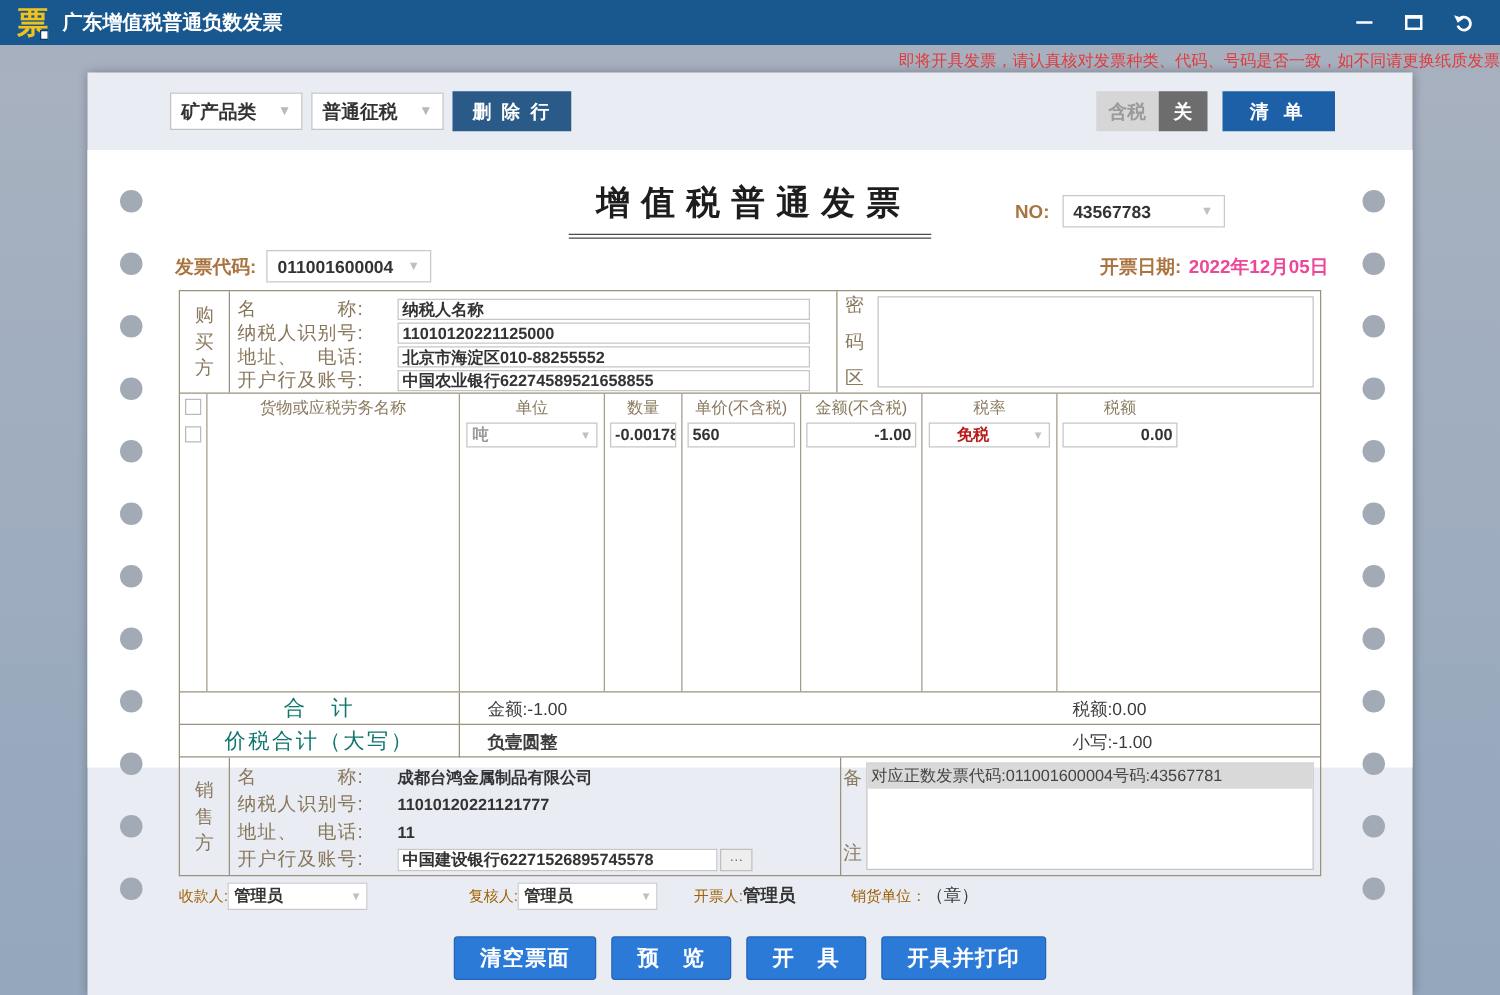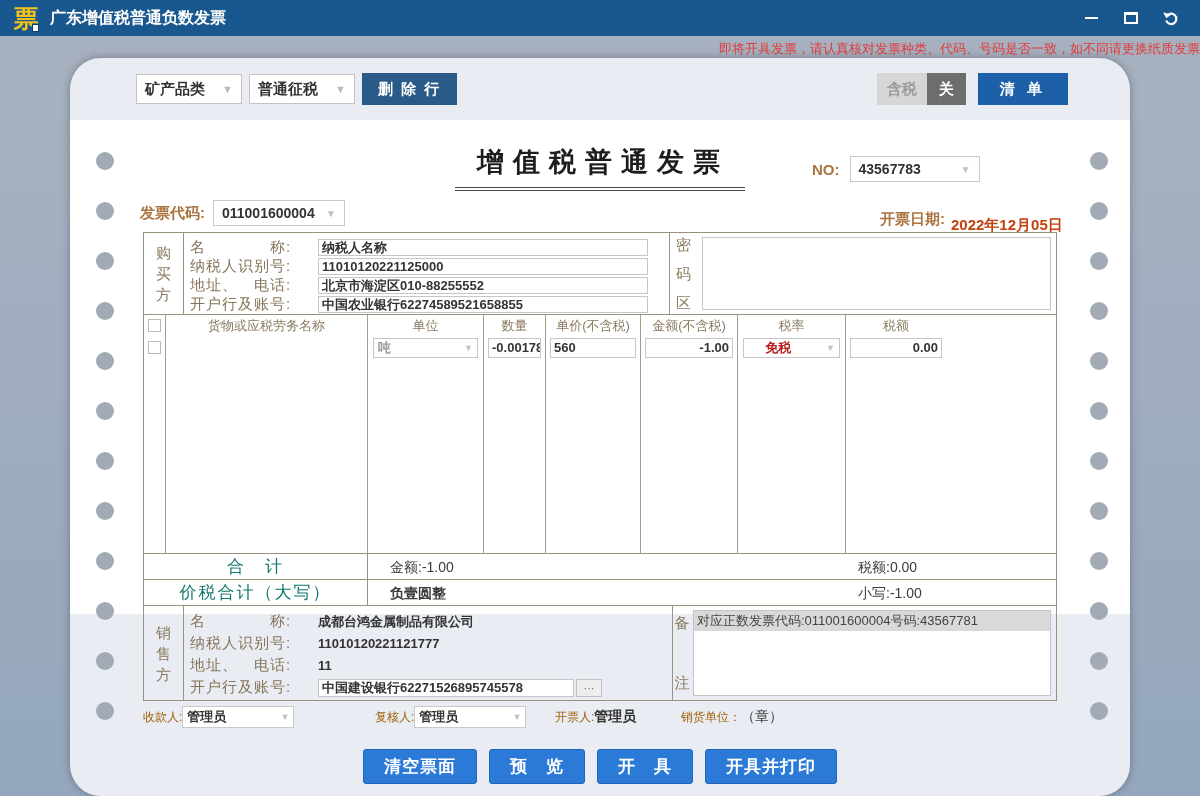--- a/index.html
+++ b/index.html
@@ -20,21 +20,21 @@
   .min-bar { width:13px; height:2px; background:#fff; }
   .max-box { width:14px; height:12px; border:2px solid #fff; border-top-width:3px; }
 
   
   .notice { position:absolute; top:36px; left:0; right:0; height:22px; background:#a7b0bf;
             display:flex; align-items:flex-end; justify-content:flex-end; 
             font-size:13px; color:#e23b3b; }
 
   
   .panel { position:absolute; left:70px; top:58px; width:1060px; height:738px;
-           background:#e9ecf2; box-shadow:0 0 8px rgba(0,0,0,.3);border-radius:31px; }
+           background:#e9ecf2; box-shadow:0 0 8px rgba(0,0,0,.3); }
 
   
   .toolbar { position:absolute; left:0; top:0; right:0; height:62px; display:flex; align-items:center; }
   .tb-left { display:flex; align-items:center; gap:7px; margin-left:66px; }
   .tb-right { display:flex; align-items:center; margin-left:auto; margin-right:62px; }
   .dropdown { background:#fff; border:1px solid #c3c3c3; height:30px; display:flex;
               align-items:center; padding:0 8px; font-size:15px; font-weight:bold; color:#333; cursor:pointer; }
   .dropdown .caret { margin-left:auto; color:#b9b9b9; font-size:11px; padding-left:12px; }
   .dd-cat { width:106px; } .dd-tax { width:106px; }
   .btn-dark { background:#2a5a87; color:#fff; border:none; height:32px; padding:0 16px;
@@ -56,21 +56,21 @@
   .no-group { position:absolute; left:742px; top:36px; display:flex; align-items:center; }
   .lbl-orange { color:#aa7440; font-size:15px; font-weight:bold; }
   .sel-box { background:#fff; border:1px solid #c9c9c9; height:26px; display:flex; align-items:center;
              padding:0 8px; font-size:14px; font-weight:bold; color:#333; cursor:pointer; }
   .sel-box .caret { margin-left:auto; color:#c0c0c0; font-size:10px; }
   .no-sel { width:130px; margin-left:10px; }
 
   .code-row { position:absolute; left:70px; top:80px; display:flex; align-items:center; }
   .code-sel { width:132px; margin-left:8px; }
   .date-row { position:absolute; left:810px; top:84px; display:flex; align-items:center; }
-  .date-val { color:#c2410c; font-size:15px; font-weight:bold; margin-left:6px;margin-top:12px; }
+  .date-val { color:#ec4899; font-size:15px; font-weight:bold; margin-left:6px; }
 
   
   .inv-table { position:absolute; left:73px; top:112px; width:914px; border:1px solid #9a927e;
                font-size:13px; }
   .sec { display:flex; }
   .bline { border-bottom:1px solid #9a927e; }
   .v-label { white-space:pre-line; text-align:center; color:#8a7a5f; font-size:15px; }
   .side-cell { width:40px; border-right:1px solid #9a927e; display:flex; align-items:center;
                justify-content:center; }
   .side-cell .v-label { line-height:21px; }

